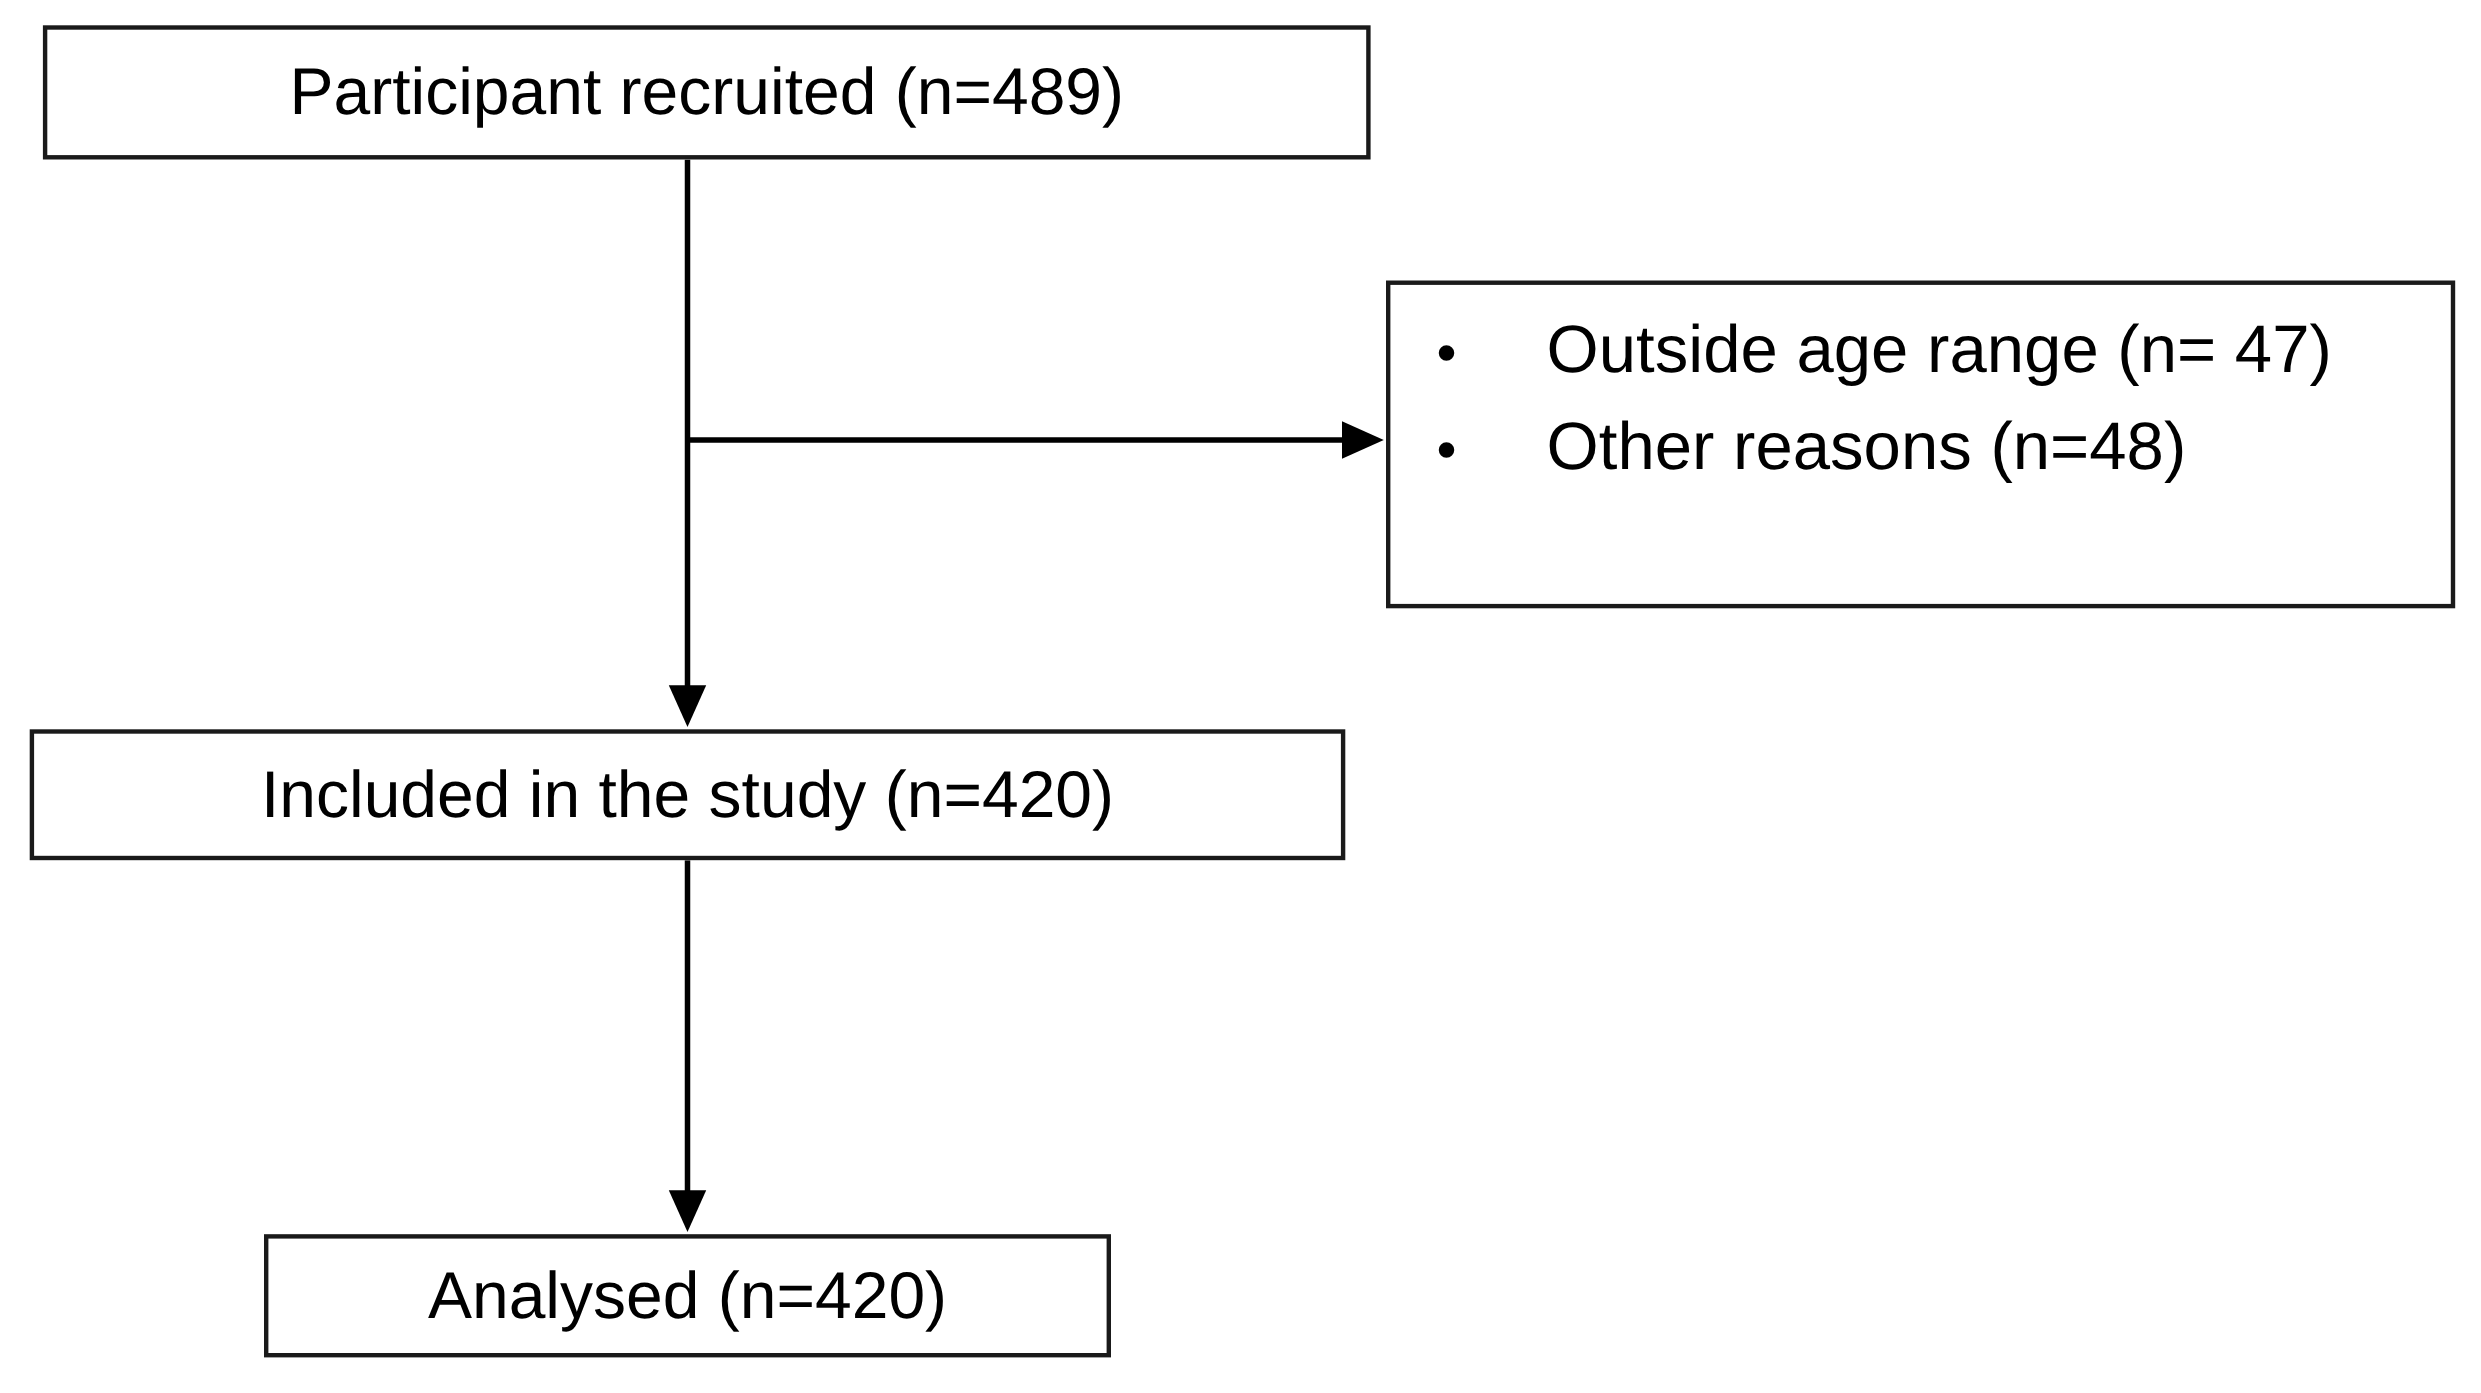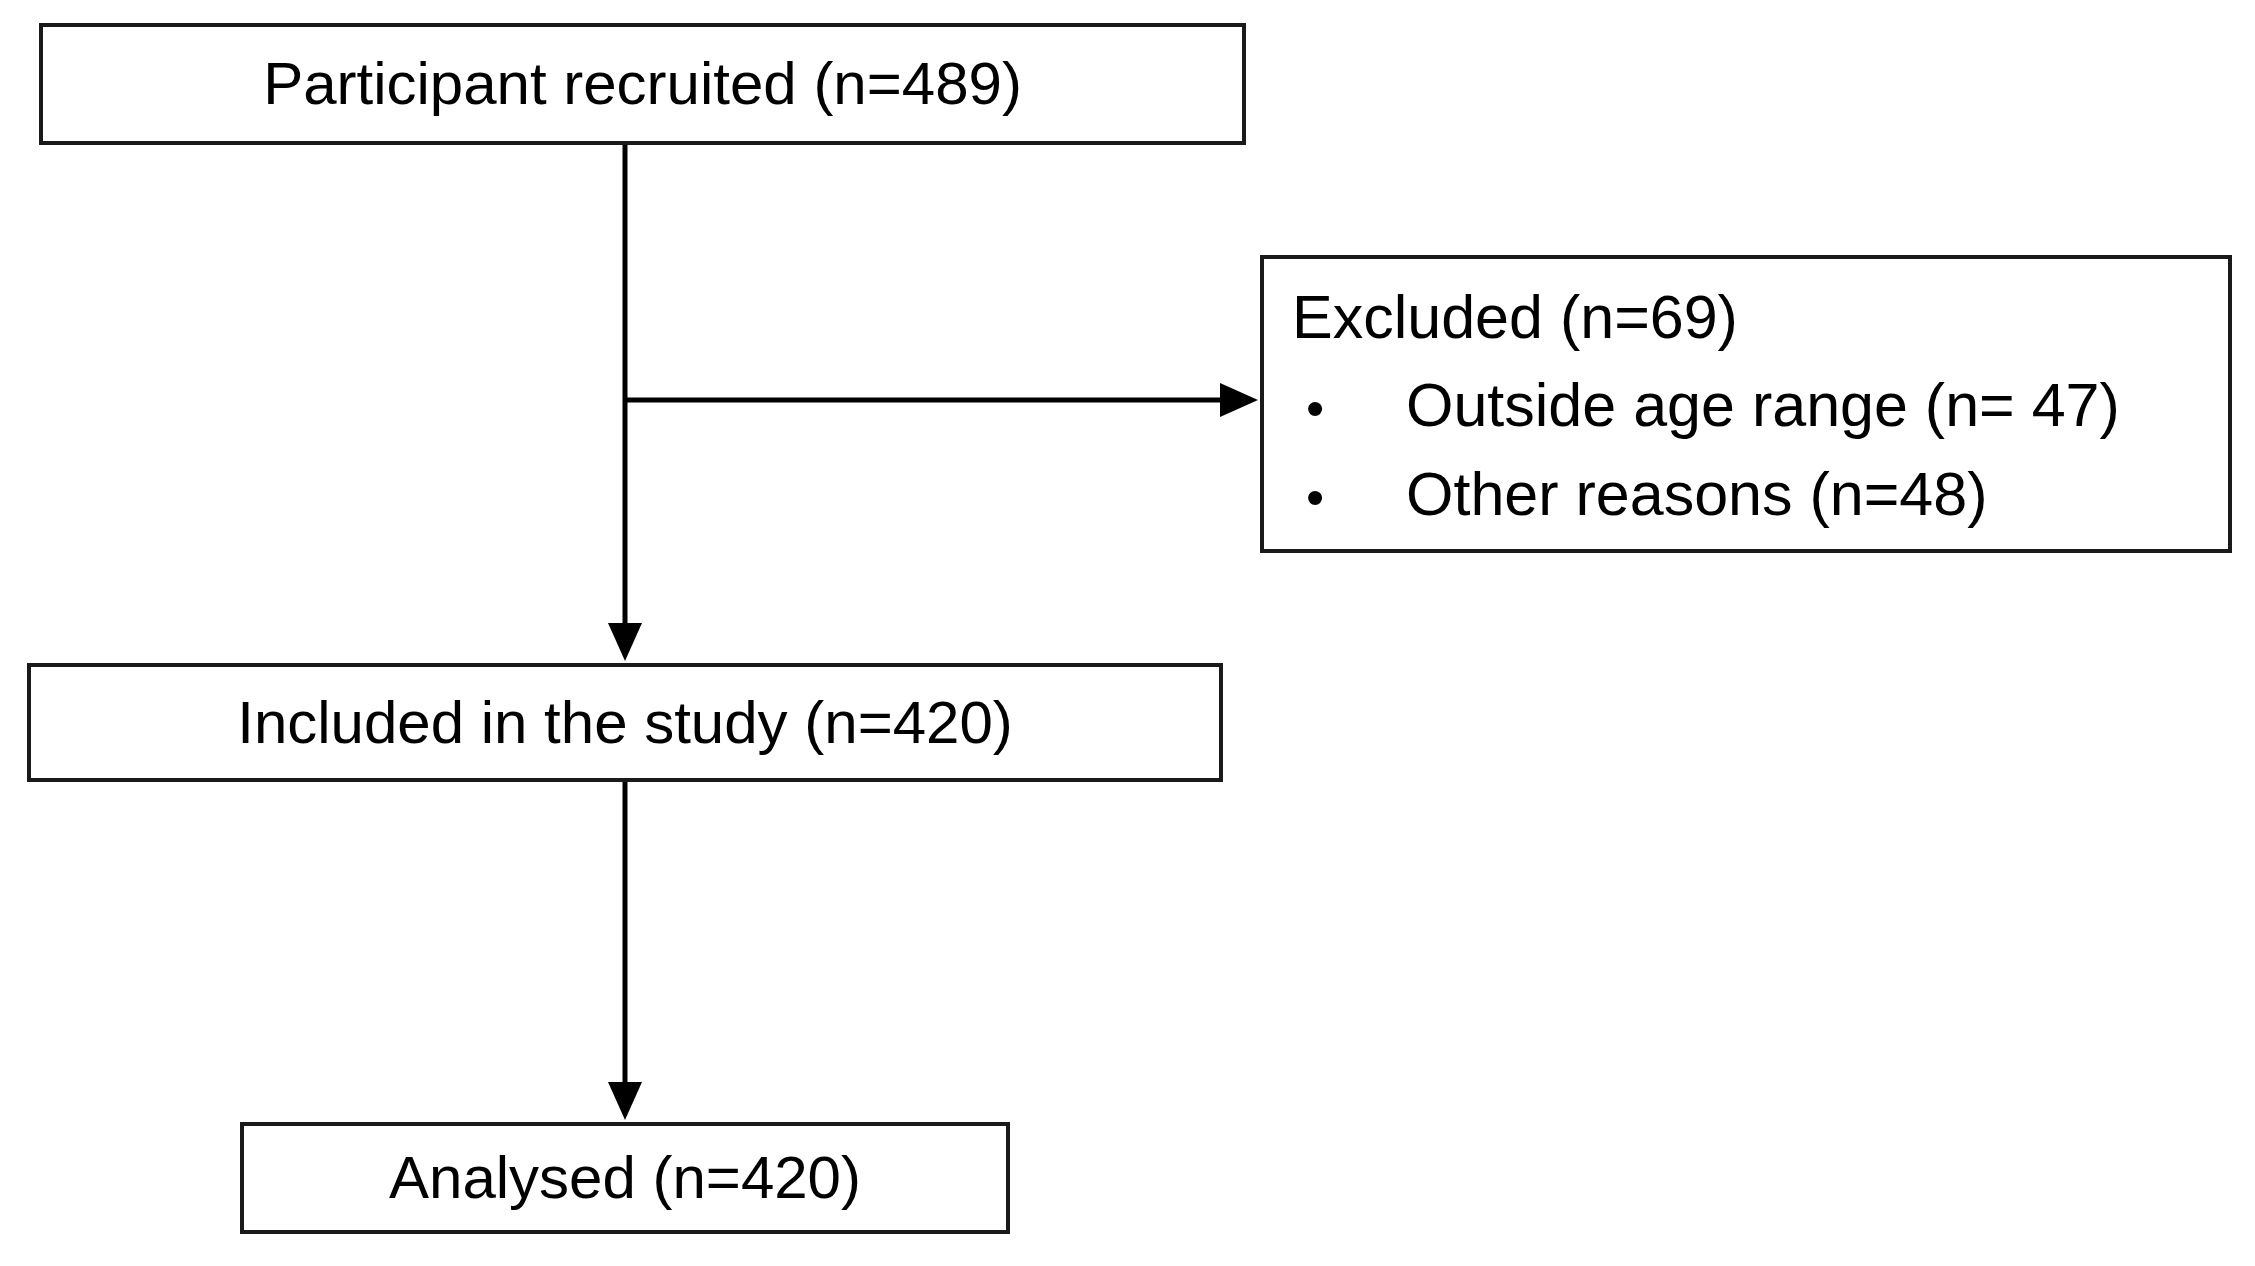--- a/index.html
+++ b/index.html
@@ -88,21 +88,20 @@
 
     <line x1="625" y1="782" x2="625" y2="1085" stroke="#000000" stroke-width="5"></line>
     <polygon points="608,1082 642,1082 625,1120" fill="#000000"></polygon>
   </svg>
 
   <div class="node centered" id="node-recruited">
     <span class="node-label">Participant recruited (n=489)</span>
   </div>
 
   <div class="node" id="node-excluded">
-    <div class="excluded-title">Excluded (n=69)</div>
     <div class="excluded-item">
       <span class="bullet">•</span>
       <span>Outside age range (n= 47)</span>
     </div>
     <div class="excluded-item">
       <span class="bullet">•</span>
       <span>Other reasons (n=48)</span>
     </div>
   </div>
 

